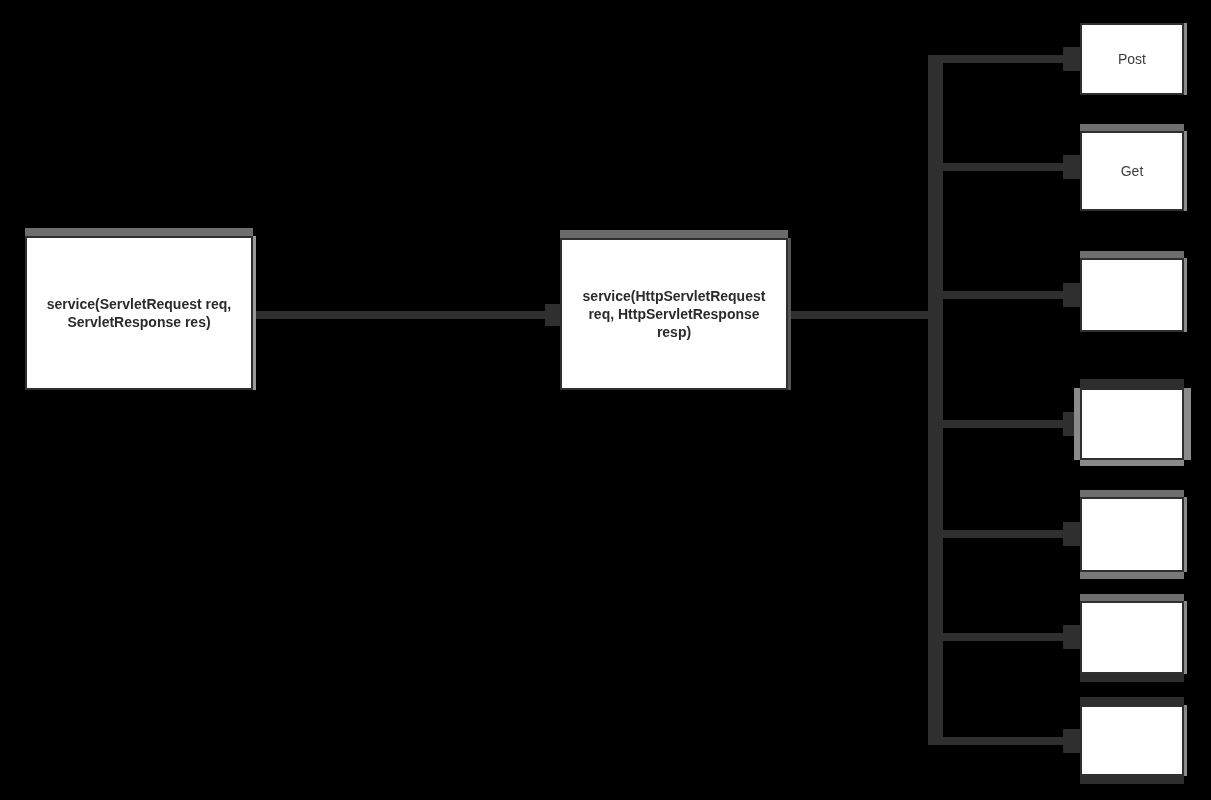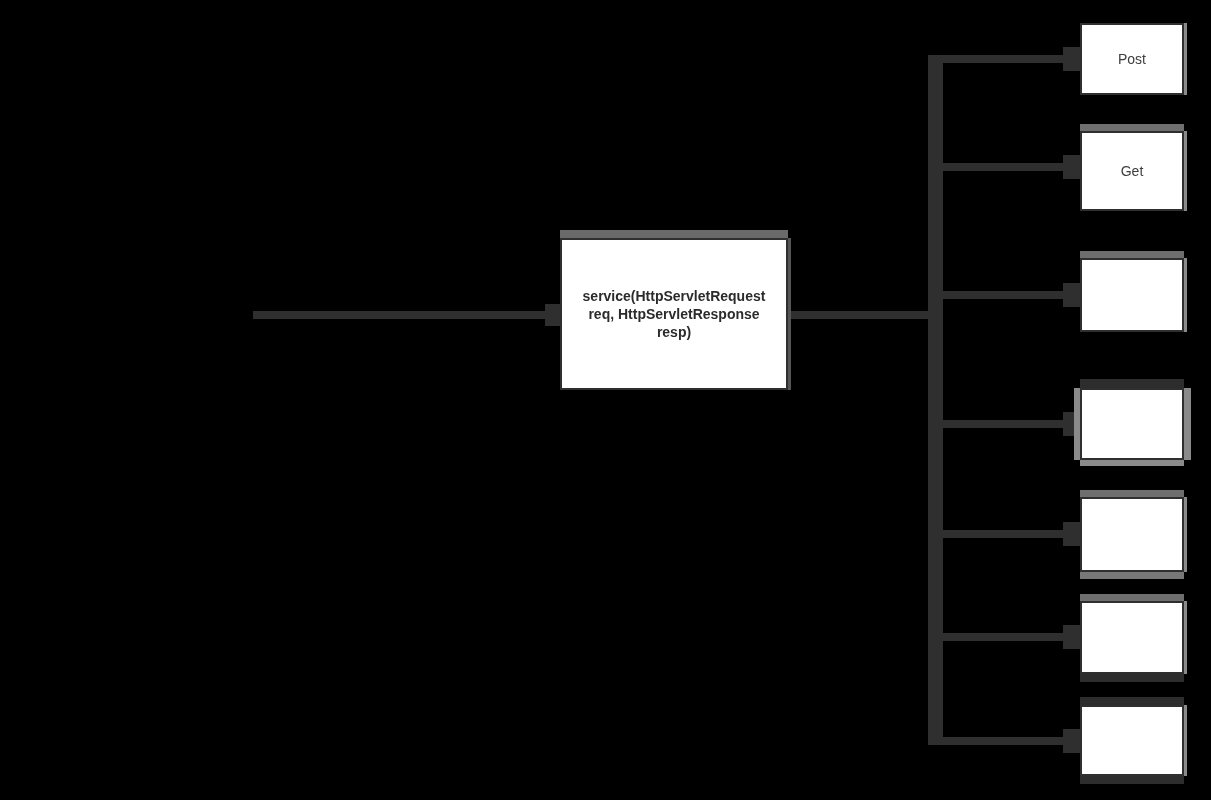--- a/index.html
+++ b/index.html
@@ -99,20 +99,24 @@
   <div class="arrowhead barrow ba3"></div>
   <div class="conn branch b4"></div>
   <div class="arrowhead barrow ba4"></div>
   <div class="conn branch b5"></div>
   <div class="arrowhead barrow ba5"></div>
   <div class="conn branch b6"></div>
   <div class="arrowhead barrow ba6"></div>
   <div class="conn branch b7"></div>
   <div class="arrowhead barrow ba7"></div>
 
+  <div class="node n1">
+    <span class="label">service(ServletRequest req,
+ServletResponse res)</span>
+  </div>
 
   <div class="node n2">
     <span class="label">service(HttpServletRequest
 req, HttpServletResponse
 resp)</span>
   </div>
 
   <div class="node n3">
     <span class="label-plain">Post</span>
   </div>

